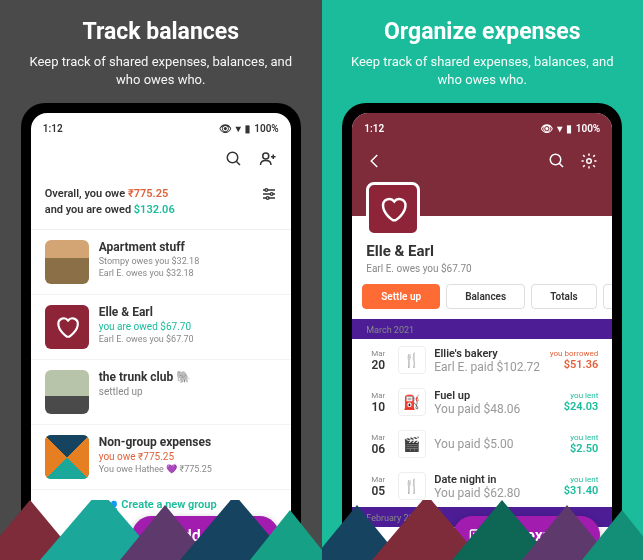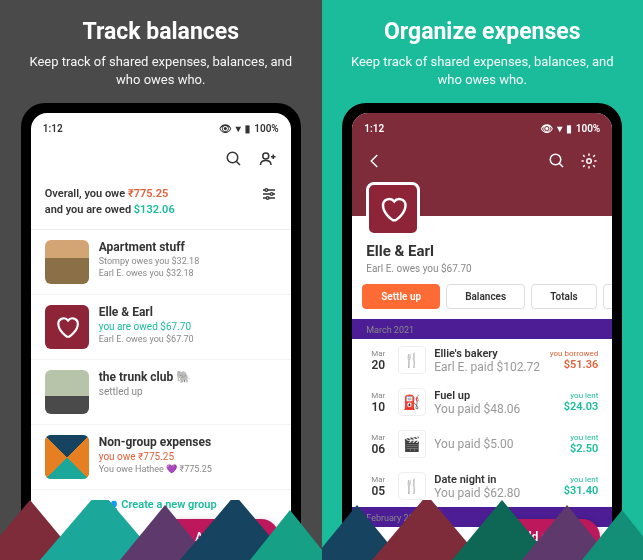--- a/index.html
+++ b/index.html
@@ -25,21 +25,21 @@
 .group-thumb{width:44px;height:44px;border-radius:6px;flex-shrink:0;}
 .thumb1{background:linear-gradient(180deg,#d4a574 40%,#8b6f47 40%);}
 .thumb2{background:#8e2438;display:flex;align-items:center;justify-content:center;}
 .thumb3{background:linear-gradient(180deg,#b8c4aa 60%,#4a4a4a 60%);position:relative;}
 .thumb4{background:#1ba89b;position:relative;overflow:hidden;}
 .thumb4::before{content:'';position:absolute;inset:0;background:conic-gradient(from 45deg,#e67e22 0 25%,#1ba89b 25% 50%,#e67e22 50% 75%,#154360 75%);}
 .group-info{flex:1;}
 .group-name{font-size:12px;font-weight:700;margin-bottom:2px;}
 .group-status{font-size:10px;margin-bottom:2px;}
 .group-detail{font-size:9px;color:#888;line-height:1.3;}
-.add-expense-btn{position:absolute;bottom:48px;right:12px;background:#be185d;color:#fff;border-radius:22px;padding:10px 14px;display:flex;align-items:center;gap:10px;font-size:12px;font-weight:600;box-shadow:0 3px 8px rgba(0,0,0,.3);}
+.add-expense-btn{position:absolute;bottom:48px;right:12px;background:#a21caf;color:#fff;border-radius:22px;padding:10px 14px;display:flex;align-items:center;gap:10px;font-size:16px;font-weight:600;box-shadow:0 3px 8px rgba(0,0,0,.3);}
 .create-group{text-align:center;color:#1bbc9b;font-size:11px;font-weight:600;padding:8px;}
 
 .header-red{background:#7e2b3a;padding:8px 14px 0;position:relative;height:72px;}
 .header-icons{display:flex;justify-content:space-between;align-items:center;}
 .header-right-icons{display:flex;gap:14px;}
 .avatar-box{width:54px;height:54px;background:#8e2438;border-radius:8px;display:flex;align-items:center;justify-content:center;position:absolute;bottom:-20px;left:14px;border:3px solid #fff;}
 .group-header{padding:26px 14px 10px;}
 .group-title{font-size:15px;font-weight:700;margin-bottom:3px;}
 .group-subtitle{font-size:10px;color:#888;}
 .tabs{display:flex;gap:6px;padding:0 10px 10px;overflow:hidden;}

